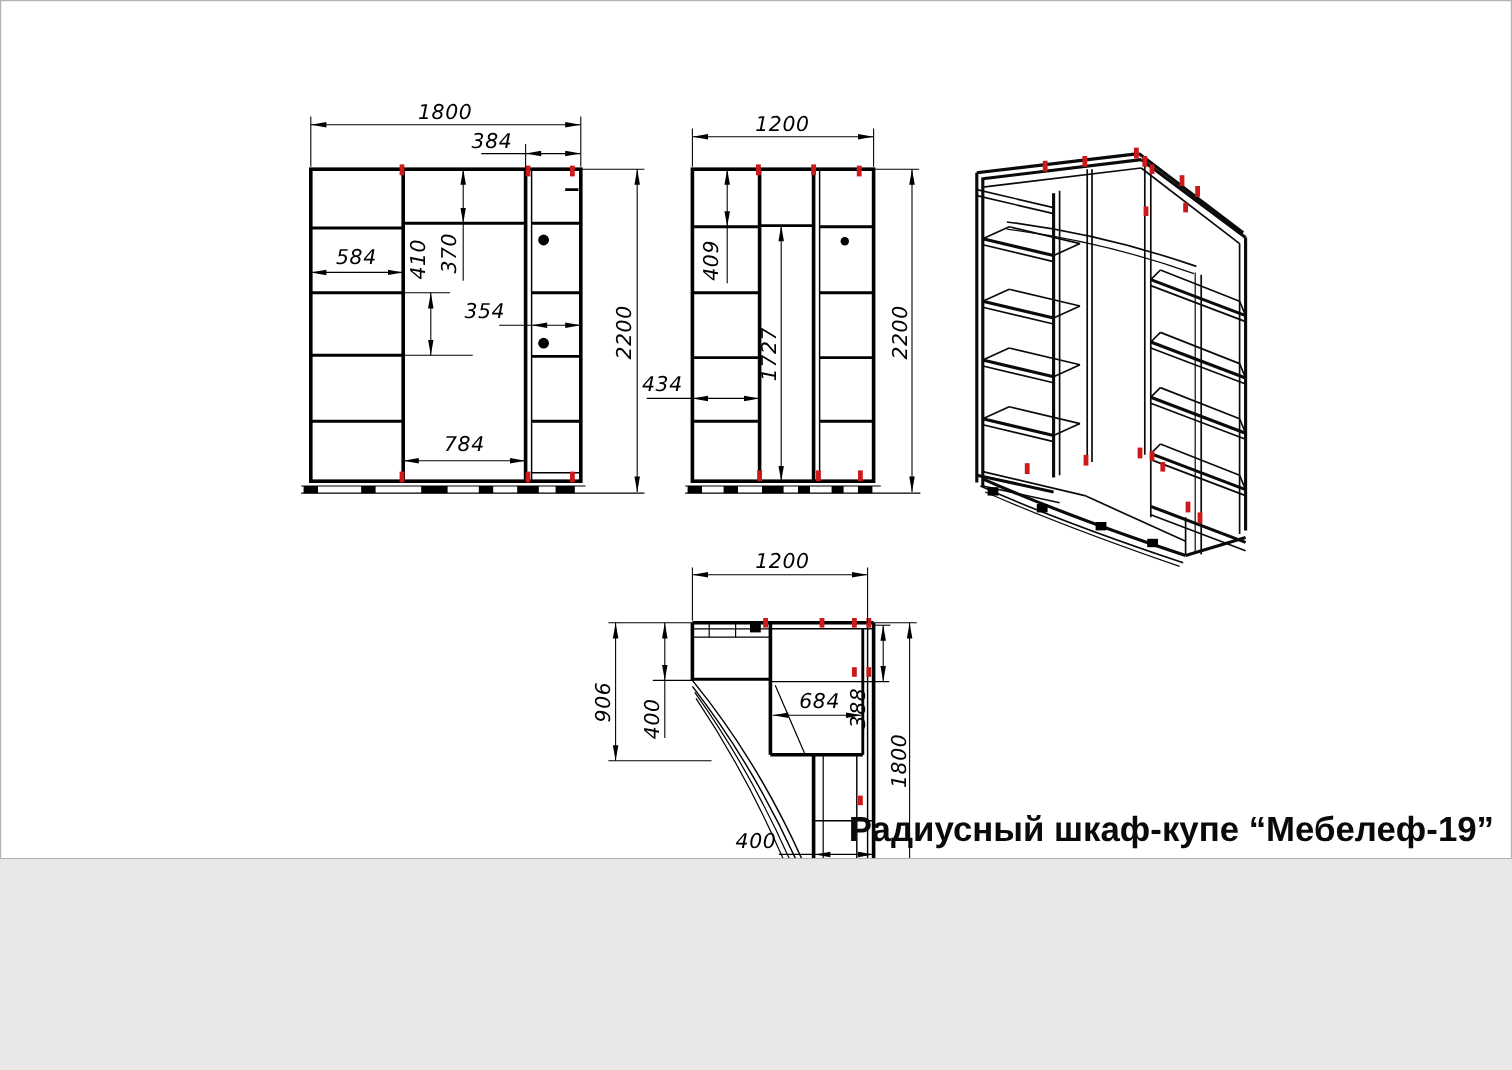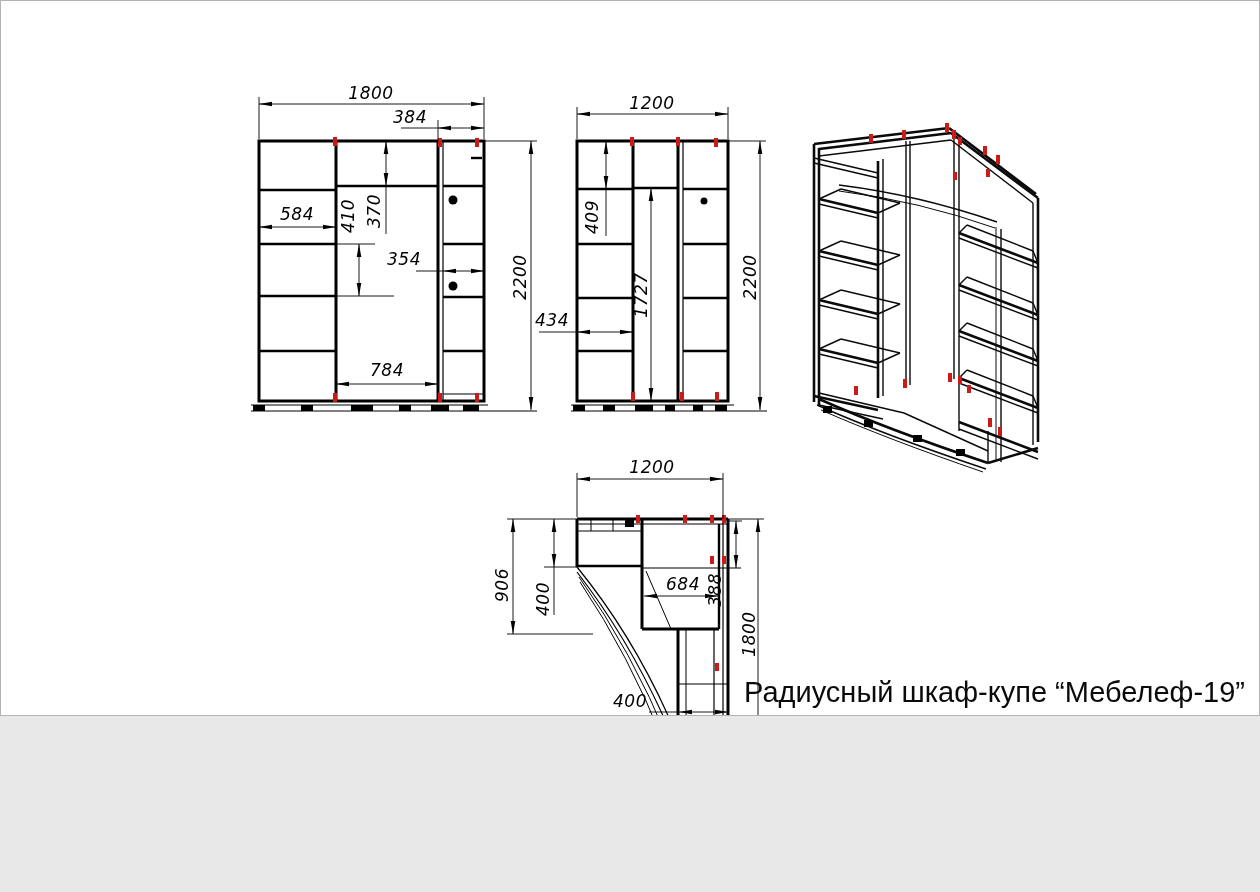--- a/index.html
+++ b/index.html
@@ -18,21 +18,21 @@
   .d{stroke:#000;stroke-width:0.9;fill:none;}
   
   .i3{stroke:#0a0a0a;stroke-width:2.6;fill:none;}
   .i2{stroke:#0a0a0a;stroke-width:1.4;fill:none;}
   .i1{stroke:#0a0a0a;stroke-width:1;fill:none;}
   .dim-text{font:italic 17px "DejaVu Sans",sans-serif;fill:#000;letter-spacing:0.5px;}
   .red{fill:#cc1a1a;stroke:none;}
   .blk{fill:#000;stroke:none;}
   .title{
     position:absolute;right:14px;bottom:6px;
-    font-family:"Liberation Sans",sans-serif;font-weight:normal;
+    font-family:"Liberation Sans",sans-serif;font-weight:bold;
     font-size:29px;color:#0a0a0a;white-space:nowrap;
   }
 </style>
 </head>
 <body>
 
 <div class="page">
 <svg width="1260" height="892" viewBox="0 0 1260 892">
   <defs>
     <marker id="as" markerWidth="16" markerHeight="8" refX="1" refY="3" orient="auto" markerUnits="userSpaceOnUse">

